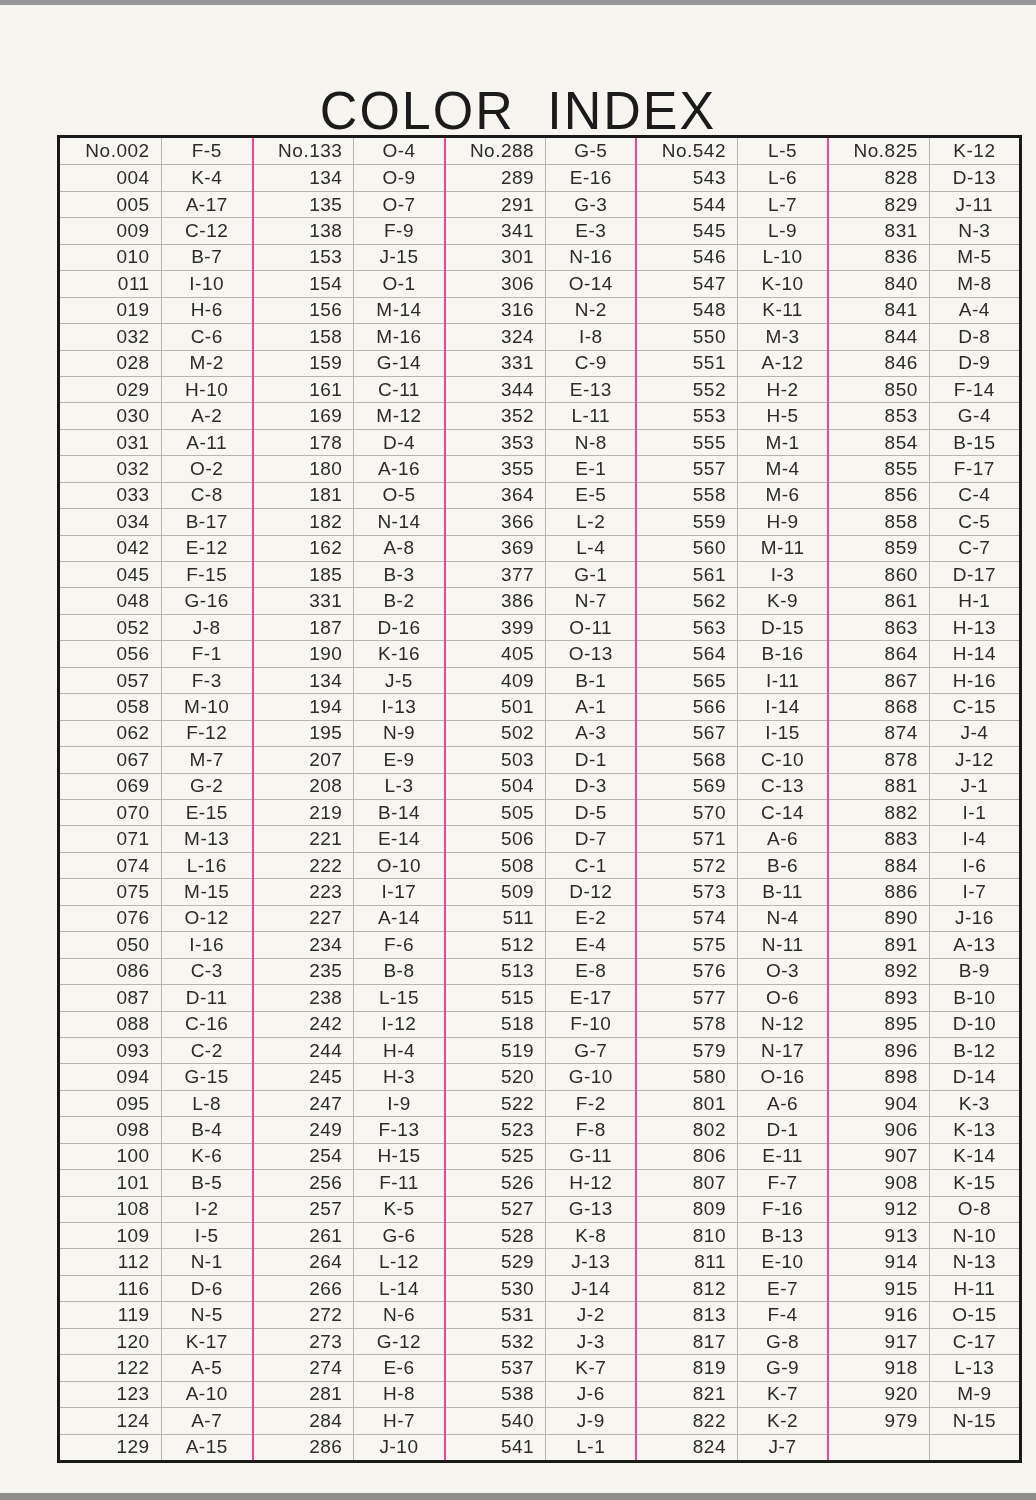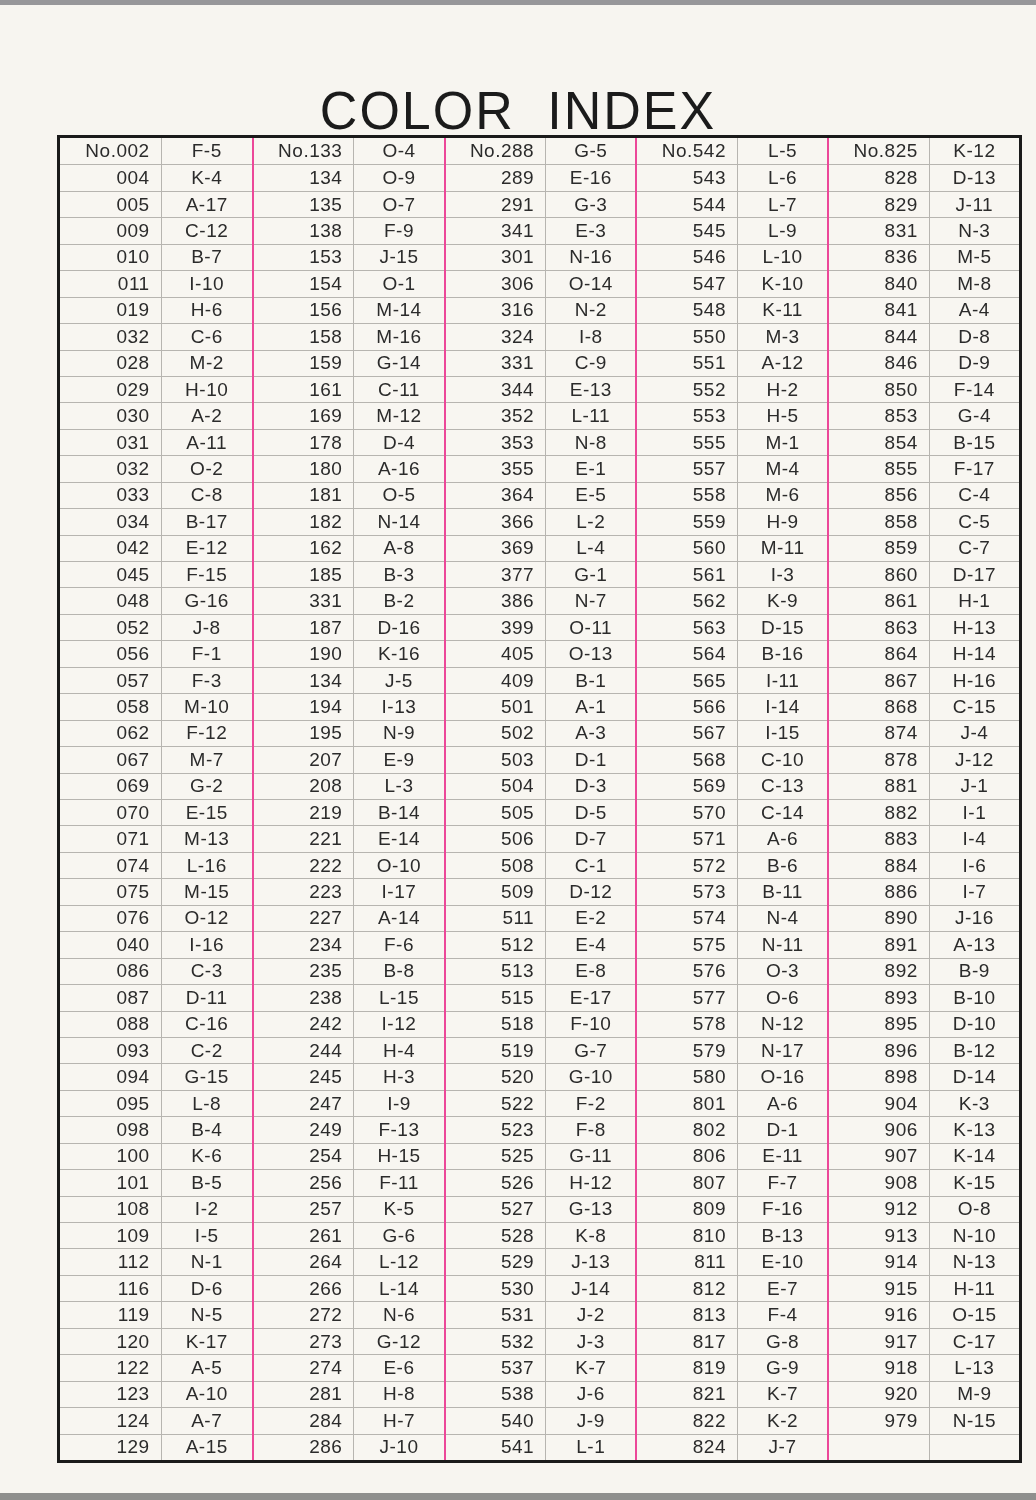--- a/index.html
+++ b/index.html
@@ -207,21 +207,21 @@
       </div>
       <div class="index-row">
         <div class="cell num">075</div>
         <div class="cell code">M-15</div>
       </div>
       <div class="index-row">
         <div class="cell num">076</div>
         <div class="cell code">O-12</div>
       </div>
       <div class="index-row">
-        <div class="cell num">040</div>
+        <div class="cell num">050</div>
         <div class="cell code">I-16</div>
       </div>
       <div class="index-row">
         <div class="cell num">086</div>
         <div class="cell code">C-3</div>
       </div>
       <div class="index-row">
         <div class="cell num">087</div>
         <div class="cell code">D-11</div>
       </div>

